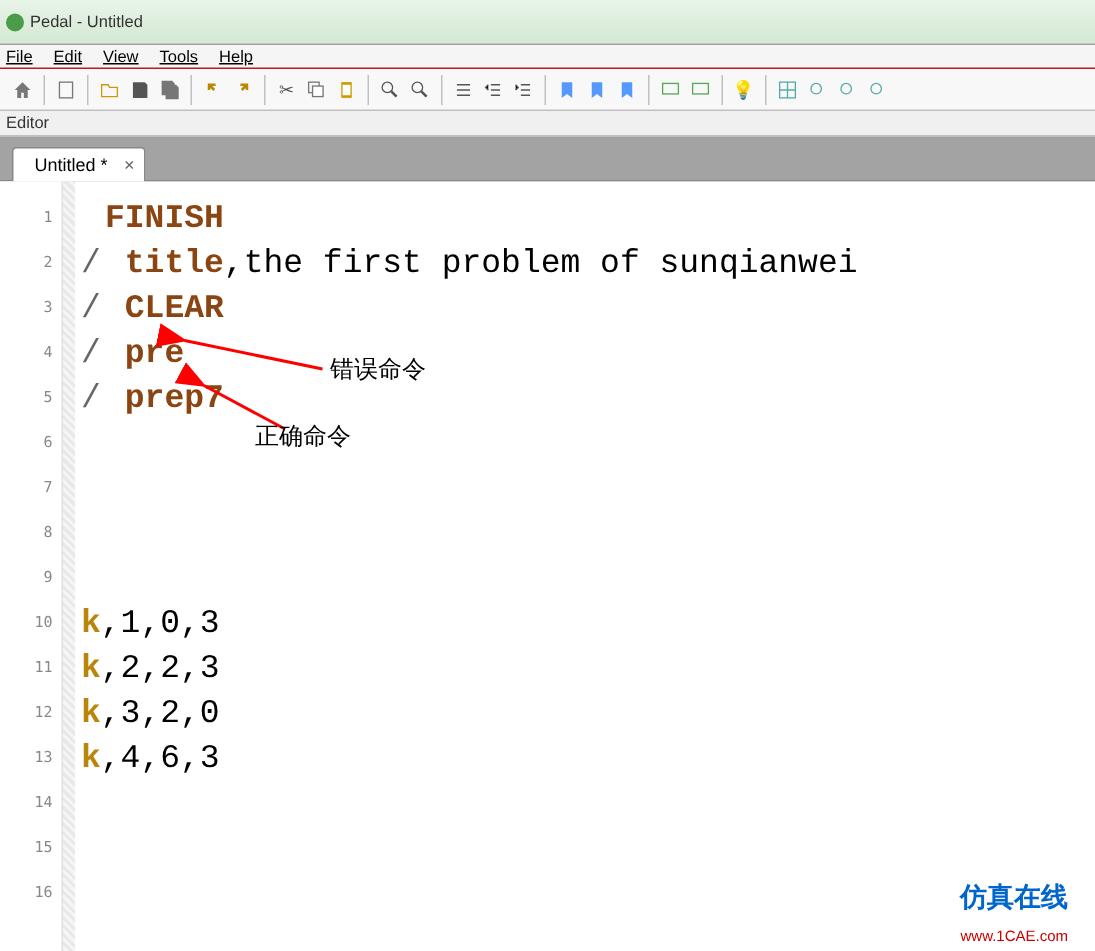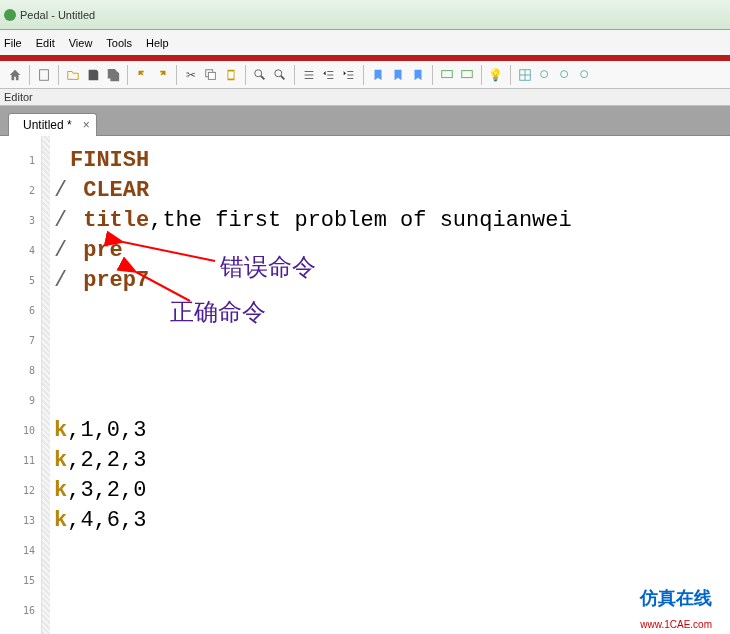--- a/index.html
+++ b/index.html
@@ -2,21 +2,21 @@
 <html><head>
   <meta charset="utf-8">
   <style>
     * { box-sizing: border-box; margin: 0; padding: 0; }
     body { font-family: "Microsoft YaHei", sans-serif; font-size: 12px; background: #f0f0f0; width: 730px; height: 634px; overflow: hidden; position: relative; }
     
     .titlebar { background: linear-gradient(#e8f4e8, #d4e8d4); height: 30px; display: flex; align-items: center; padding-left: 4px; border-bottom: 1px solid #a0a0a0; }
     .titlebar-icon { width: 12px; height: 12px; background: #4a9c4a; border-radius: 50%; margin-right: 4px; }
     .titlebar-text { font-size: 11px; color: #333; }
     
-    .menubar { background: #f5f5f5; height: 31px; display: flex; align-items: center; padding-left: 4px; border-bottom: 6px solid #b91c1c; gap: 14px; }
+    .menubar { background: #f5f5f5; height: 16px; display: flex; align-items: center; padding-left: 4px; border-bottom: 1px solid #b91c1c; gap: 14px; text-decoration: underline; }
     .menubar span { font-size: 11px; color: #000; cursor: pointer; }
     
     .toolbar { background: #f8f8f8; height: 28px; display: flex; align-items: center; padding: 0 6px; border-bottom: 1px solid #c0c0c0; gap: 2px; }
     .toolbar .sep { width: 1px; height: 20px; background: #c0c0c0; margin: 0 3px; }
     .tb-btn { width: 18px; height: 18px; display: inline-flex; align-items: center; justify-content: center; cursor: pointer; font-size: 12px; color: #555; }
     .tb-btn svg { width: 14px; height: 14px; }
     
     .editor-label { background: #f0f0f0; padding: 2px 4px; font-size: 11px; color: #333; border-bottom: 1px solid #c0c0c0; }
     
     .tabs-row { background: #a3a3a3; height: 30px; display: flex; align-items: center; padding-left: 8px; padding-top: 8px; border-bottom: 1px solid #888; }
@@ -27,21 +27,21 @@
     .gutter { width: 42px; background: #fff; border-right: 1px solid #e0e0e0; padding-top: 10px; }
     .gutter .ln { height: 30px; text-align: right; padding-right: 6px; font-size: 10px; color: #888; line-height: 30px; font-family: monospace; }
     .edge { width: 8px; background: repeating-linear-gradient(45deg,#f5f5f5,#f5f5f5 2px,#e8e8e8 2px,#e8e8e8 4px); }
     .code { padding-top: 10px; padding-left: 4px; font-family: "Courier New", monospace; font-size: 22px; }
     .code .cl { height: 30px; line-height: 30px; white-space: pre; }
     .kw { color: #b8860b; font-weight: bold; }
     .br { color: #8b4513; font-weight: bold; margin-left: 16px; }
     .gr { color: #666; }
     .txt { color: #000; }
     
-    .anno { position: absolute; font-size: 24px; color: #4c1d95; font-family: "SimSun", serif; }
+    .anno { position: absolute; font-size: 16px; color: #000000; font-family: "SimSun", serif; }
     .arrow { position: absolute; }
     .arrow svg { overflow: visible; }
     
     .watermark { position: absolute; font-size: 28px; color: rgba(180,180,180,0.4); font-weight: bold; letter-spacing: 2px; }
     .footer-1 { position: absolute; bottom: 24px; right: 18px; color: #0066cc; font-size: 18px; font-weight: bold; }
     .footer-2 { position: absolute; bottom: 4px; right: 18px; color: #cc0000; font-size: 10px; }
   </style>
 </head>
 <body>
 
@@ -217,22 +217,22 @@
     <div class="ln">11</div>
     <div class="ln">12</div>
     <div class="ln">13</div>
     <div class="ln">14</div>
     <div class="ln">15</div>
     <div class="ln">16</div>
   </div>
   <div class="edge"></div>
   <div class="code">
     <div class="cl"><span class="br">FINISH</span></div>
+    <div class="cl"><span class="gr">/</span><span class="br">title</span><span class="txt">,the first problem of sunqianwei</span></div>
     <div class="cl"><span class="gr">/</span><span class="br">CLEAR</span></div>
-    <div class="cl"><span class="gr">/</span><span class="br">title</span><span class="txt">,the first problem of sunqianwei</span></div>
     <div class="cl"><span class="gr">/</span><span class="br">pre</span></div>
     <div class="cl"><span class="gr">/</span><span class="br">prep7</span></div>
     <div class="cl"></div>
     <div class="cl"></div>
     <div class="cl"></div>
     <div class="cl"></div>
     <div class="cl"><span class="kw">k</span><span class="txt">,1,0,3</span></div>
     <div class="cl"><span class="kw">k</span><span class="txt">,2,2,3</span></div>
     <div class="cl"><span class="kw">k</span><span class="txt">,3,2,0</span></div>
     <div class="cl"><span class="kw">k</span><span class="txt">,4,6,3</span></div>

